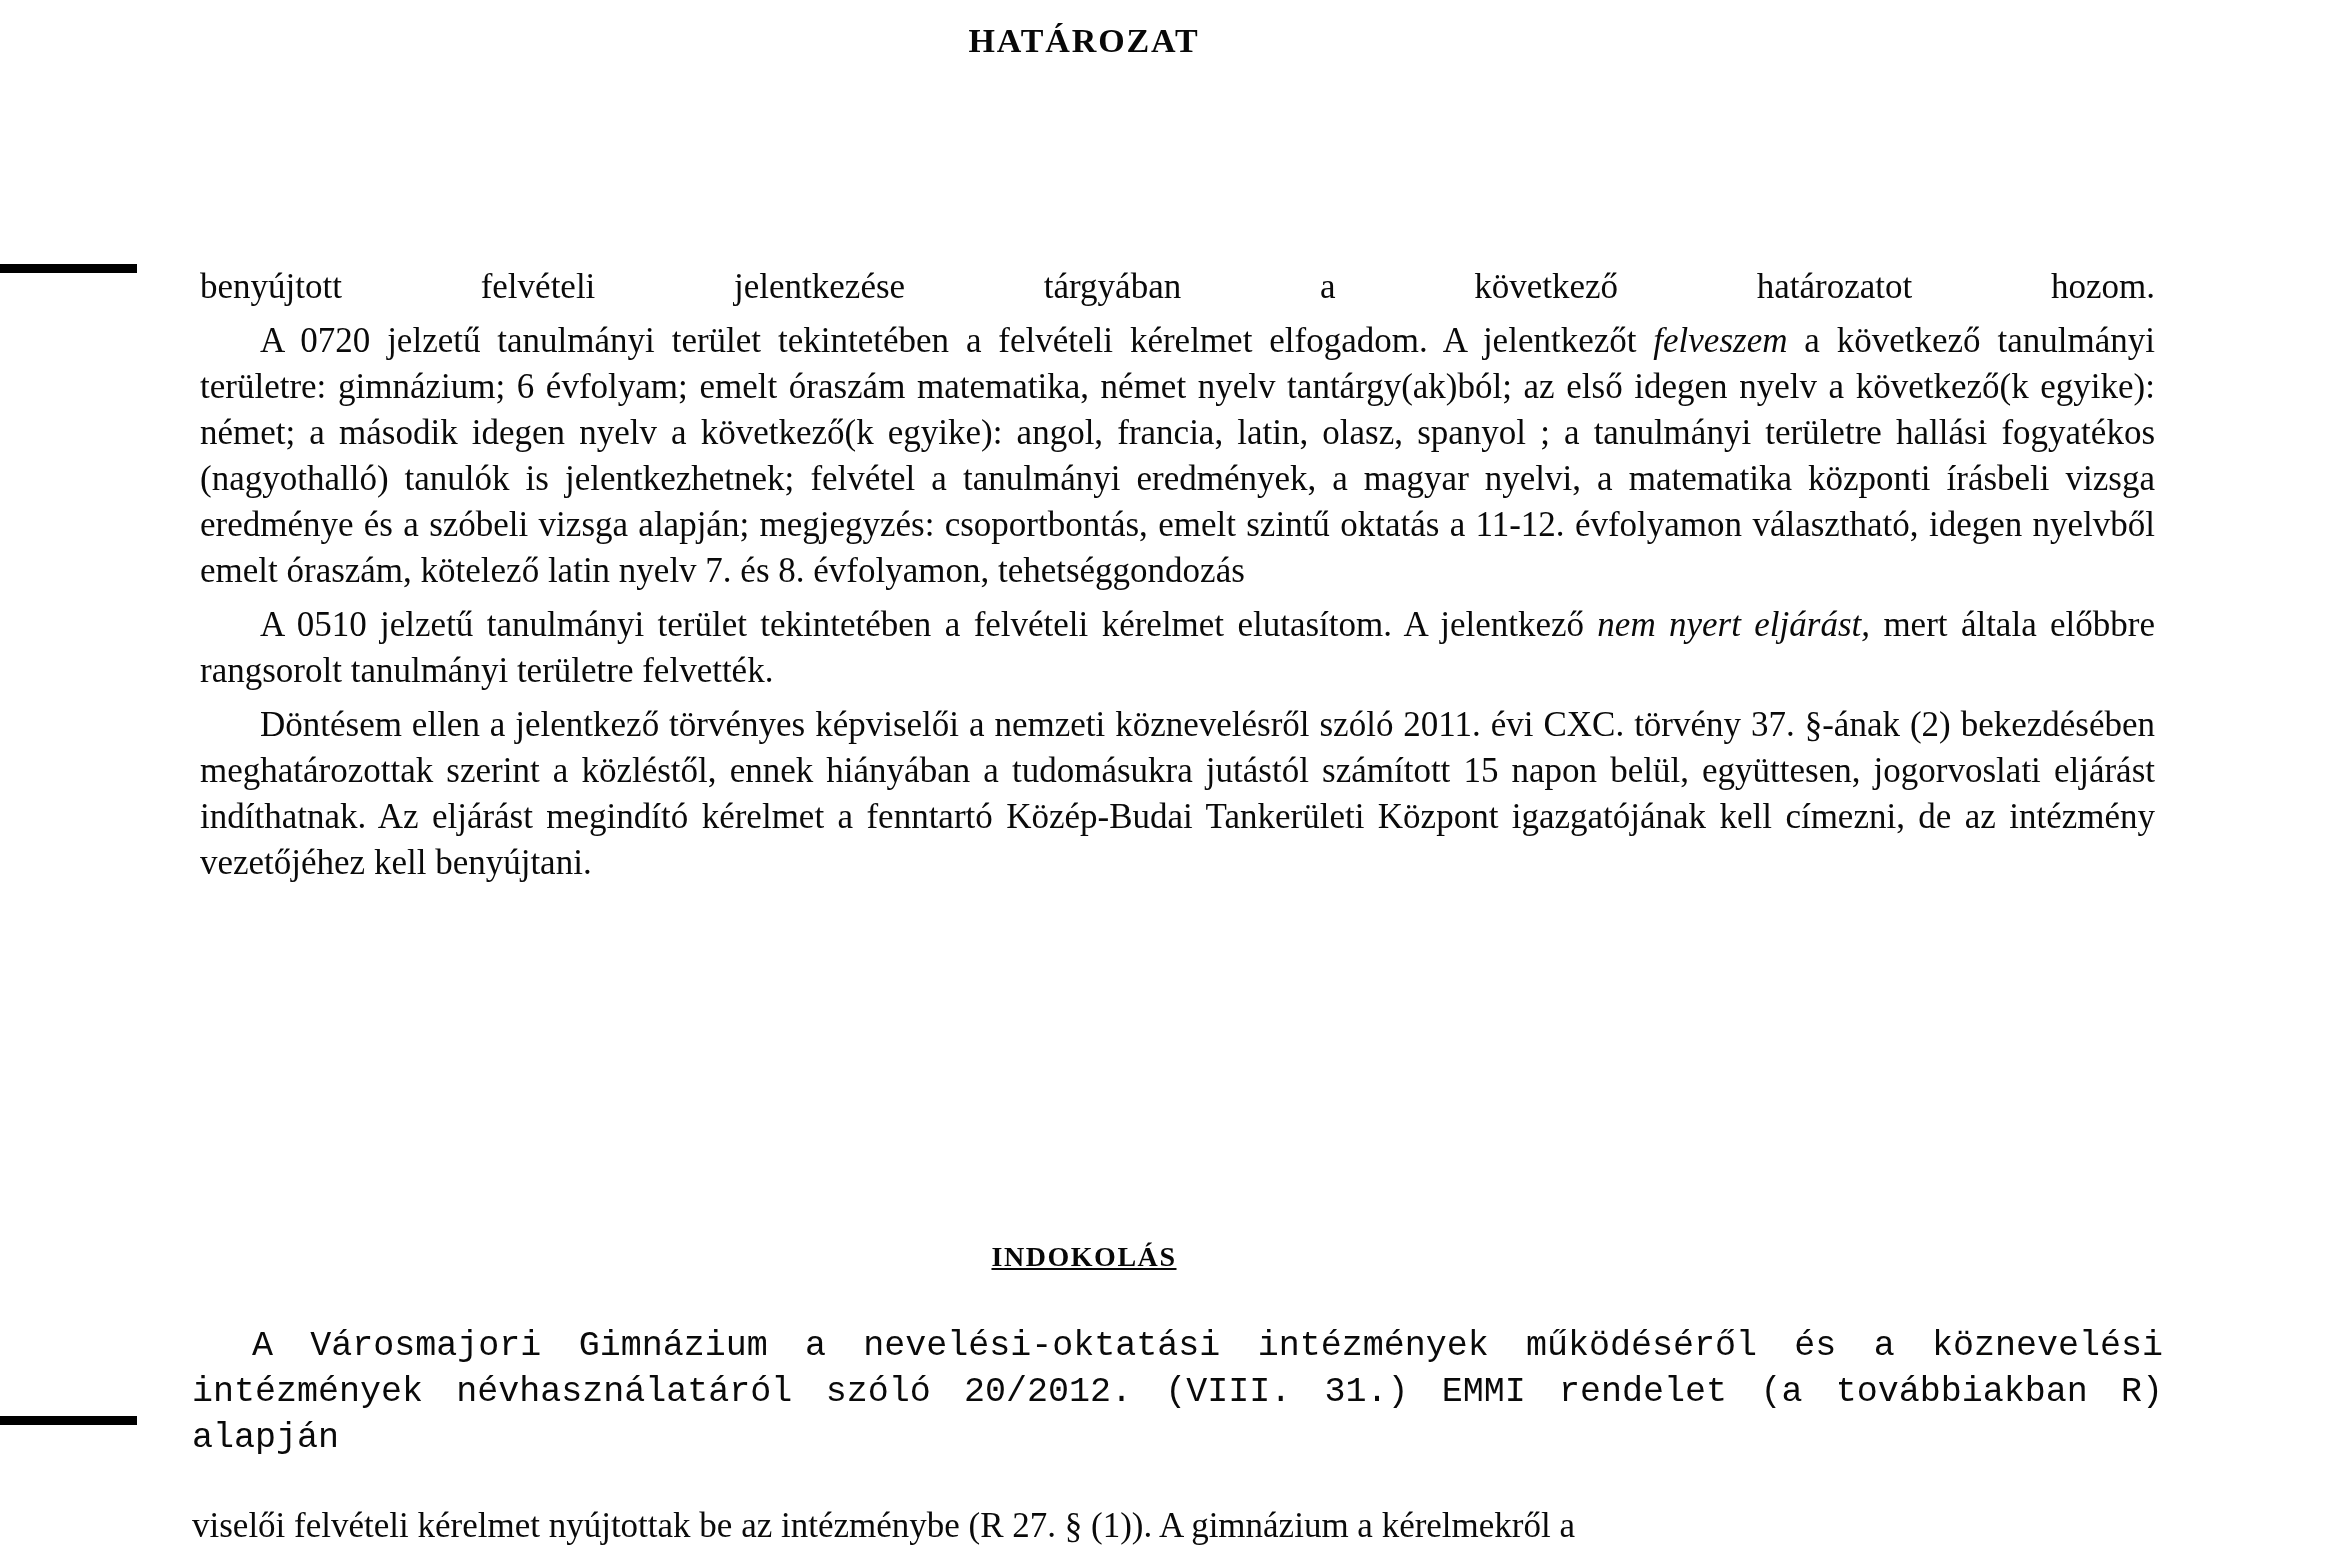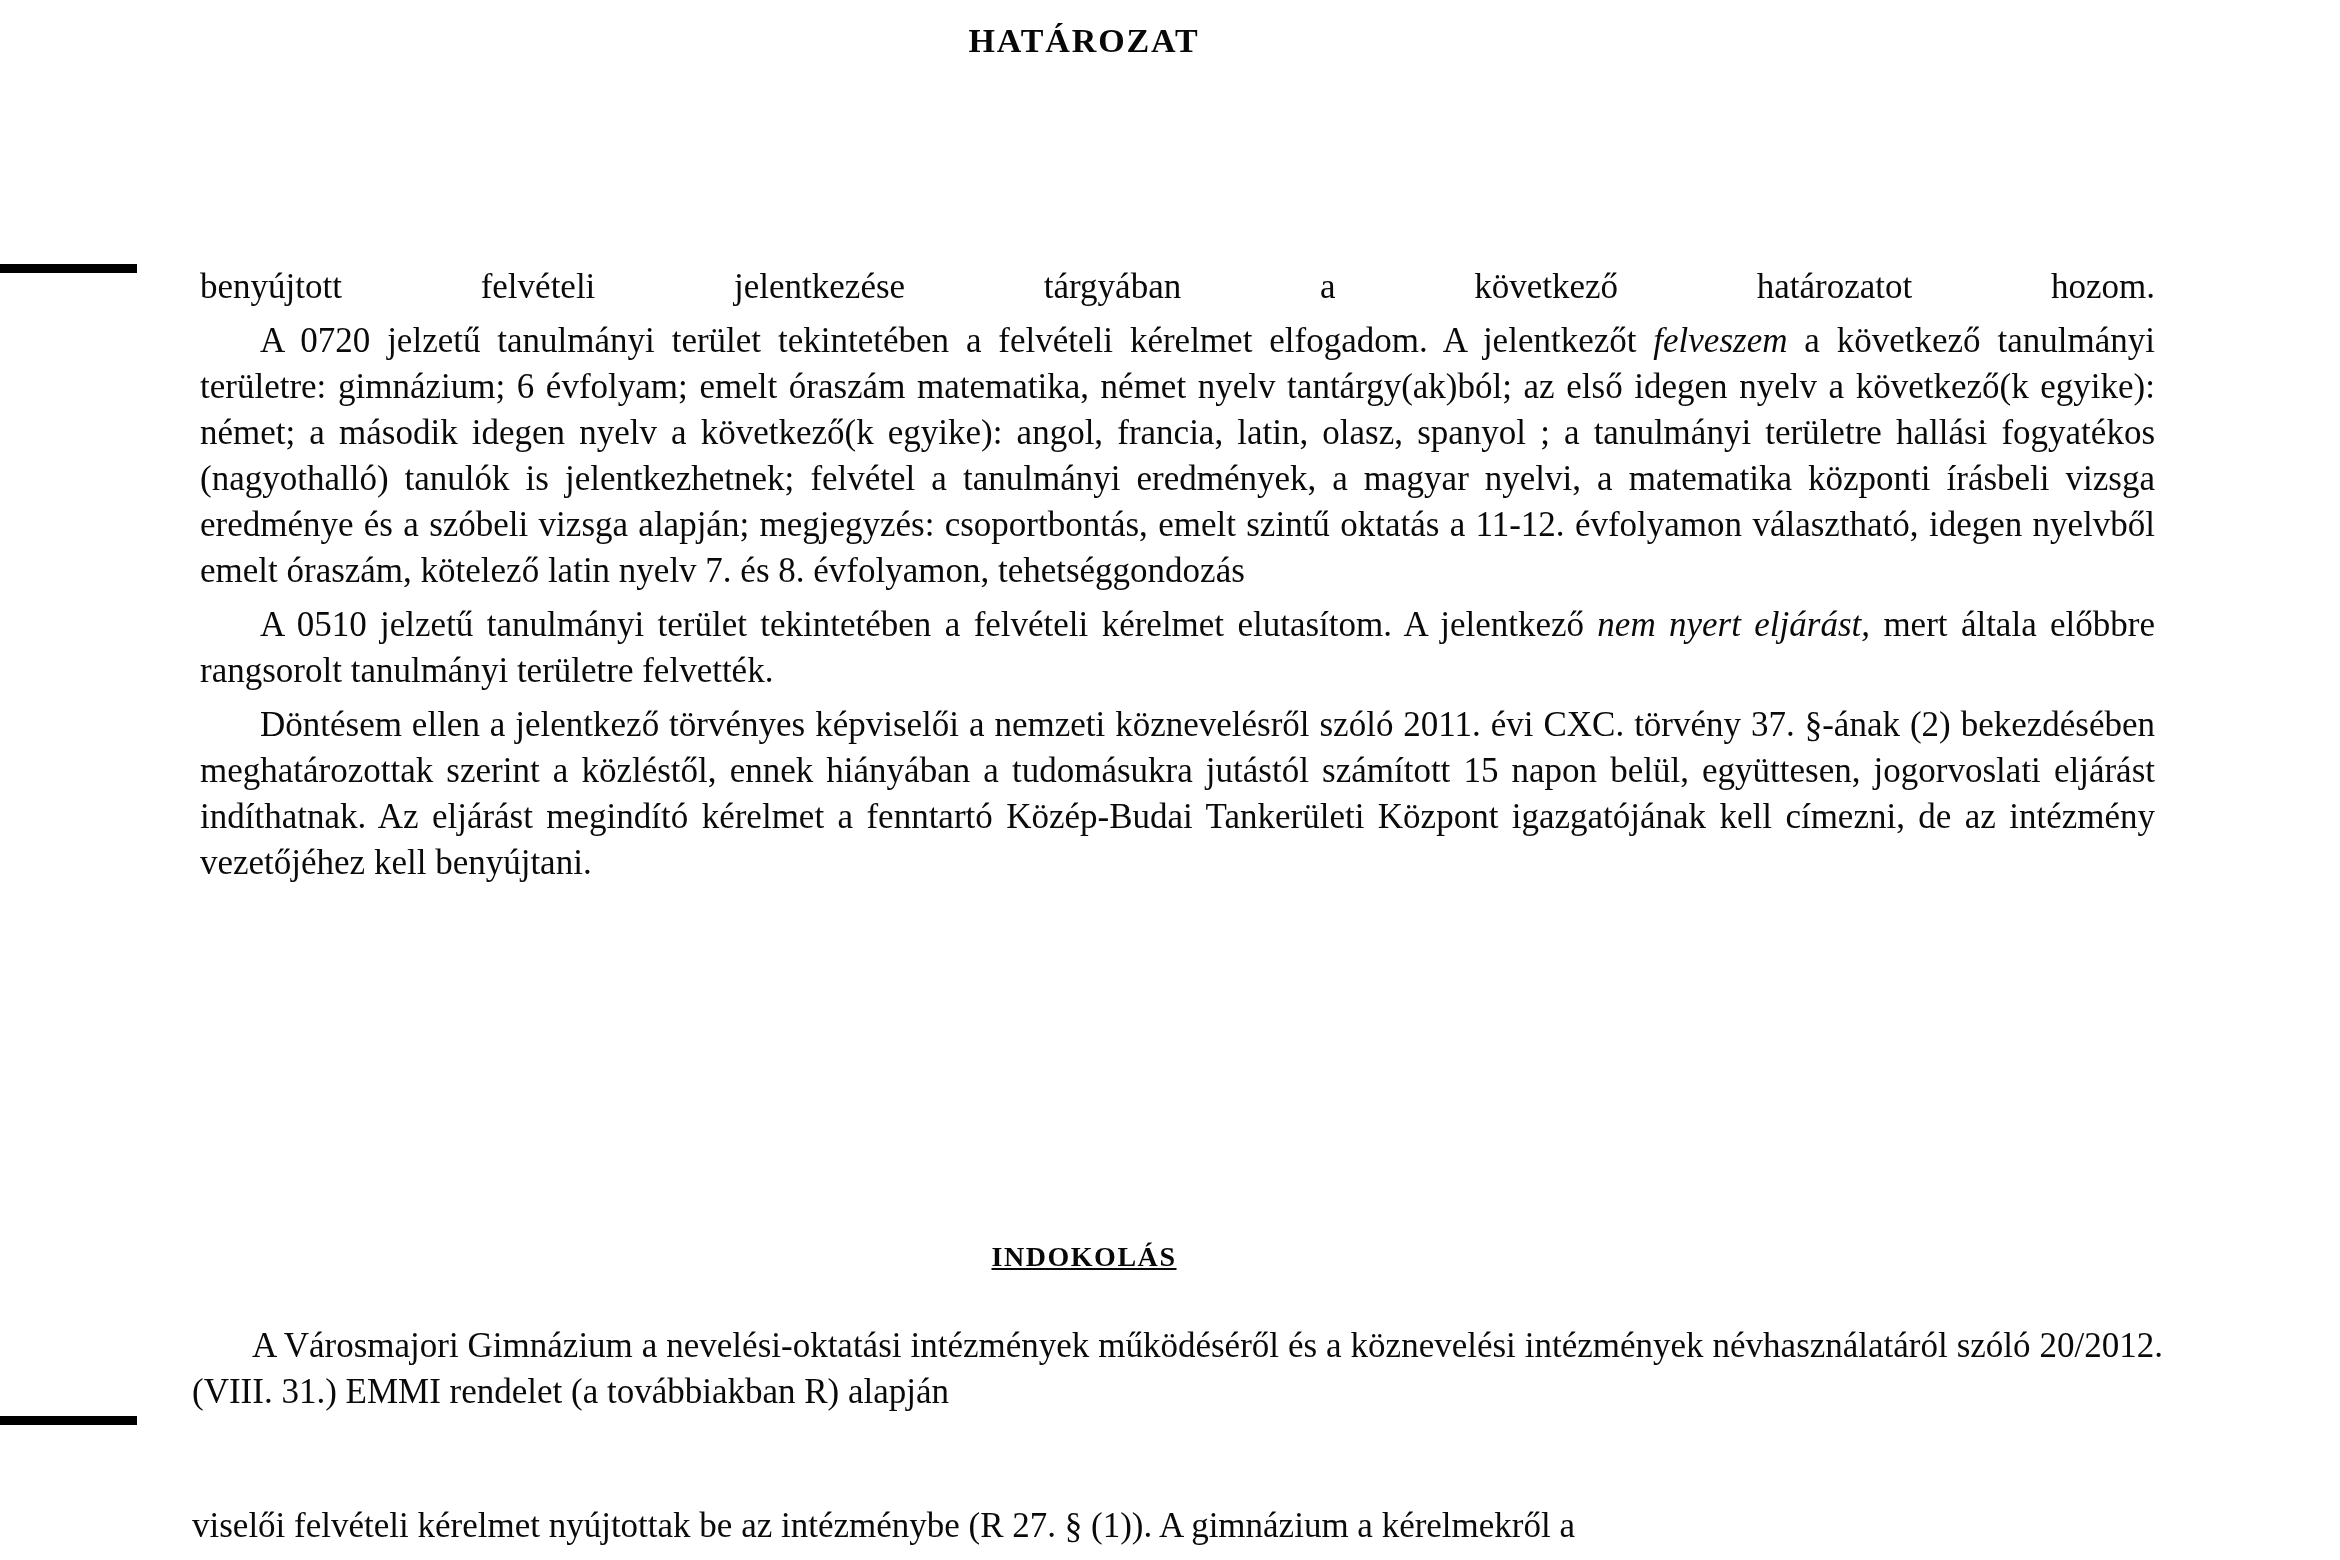--- a/index.html
+++ b/index.html
@@ -86,21 +86,21 @@
   .body-lower {
     position: absolute;
     left: 192px;
     width: 1971px;
     top: 1323px;
     font-size: 35px;
     line-height: 46px;
     text-align: justify;
   }
   .body-lower p { margin: 0; }
-  .body-lower p.indented { text-indent: 60px; }
+  .body-lower p.indented { text-indent: 60px; font-family: Liberation Mono, monospace; }
   .body-lower p.ragged { text-align-last: left; }
 
   .body-tail {
     position: absolute;
     left: 192px;
     width: 1971px;
     top: 1489px;
     font-size: 35px;
     line-height: 46px;
     text-align: justify;

